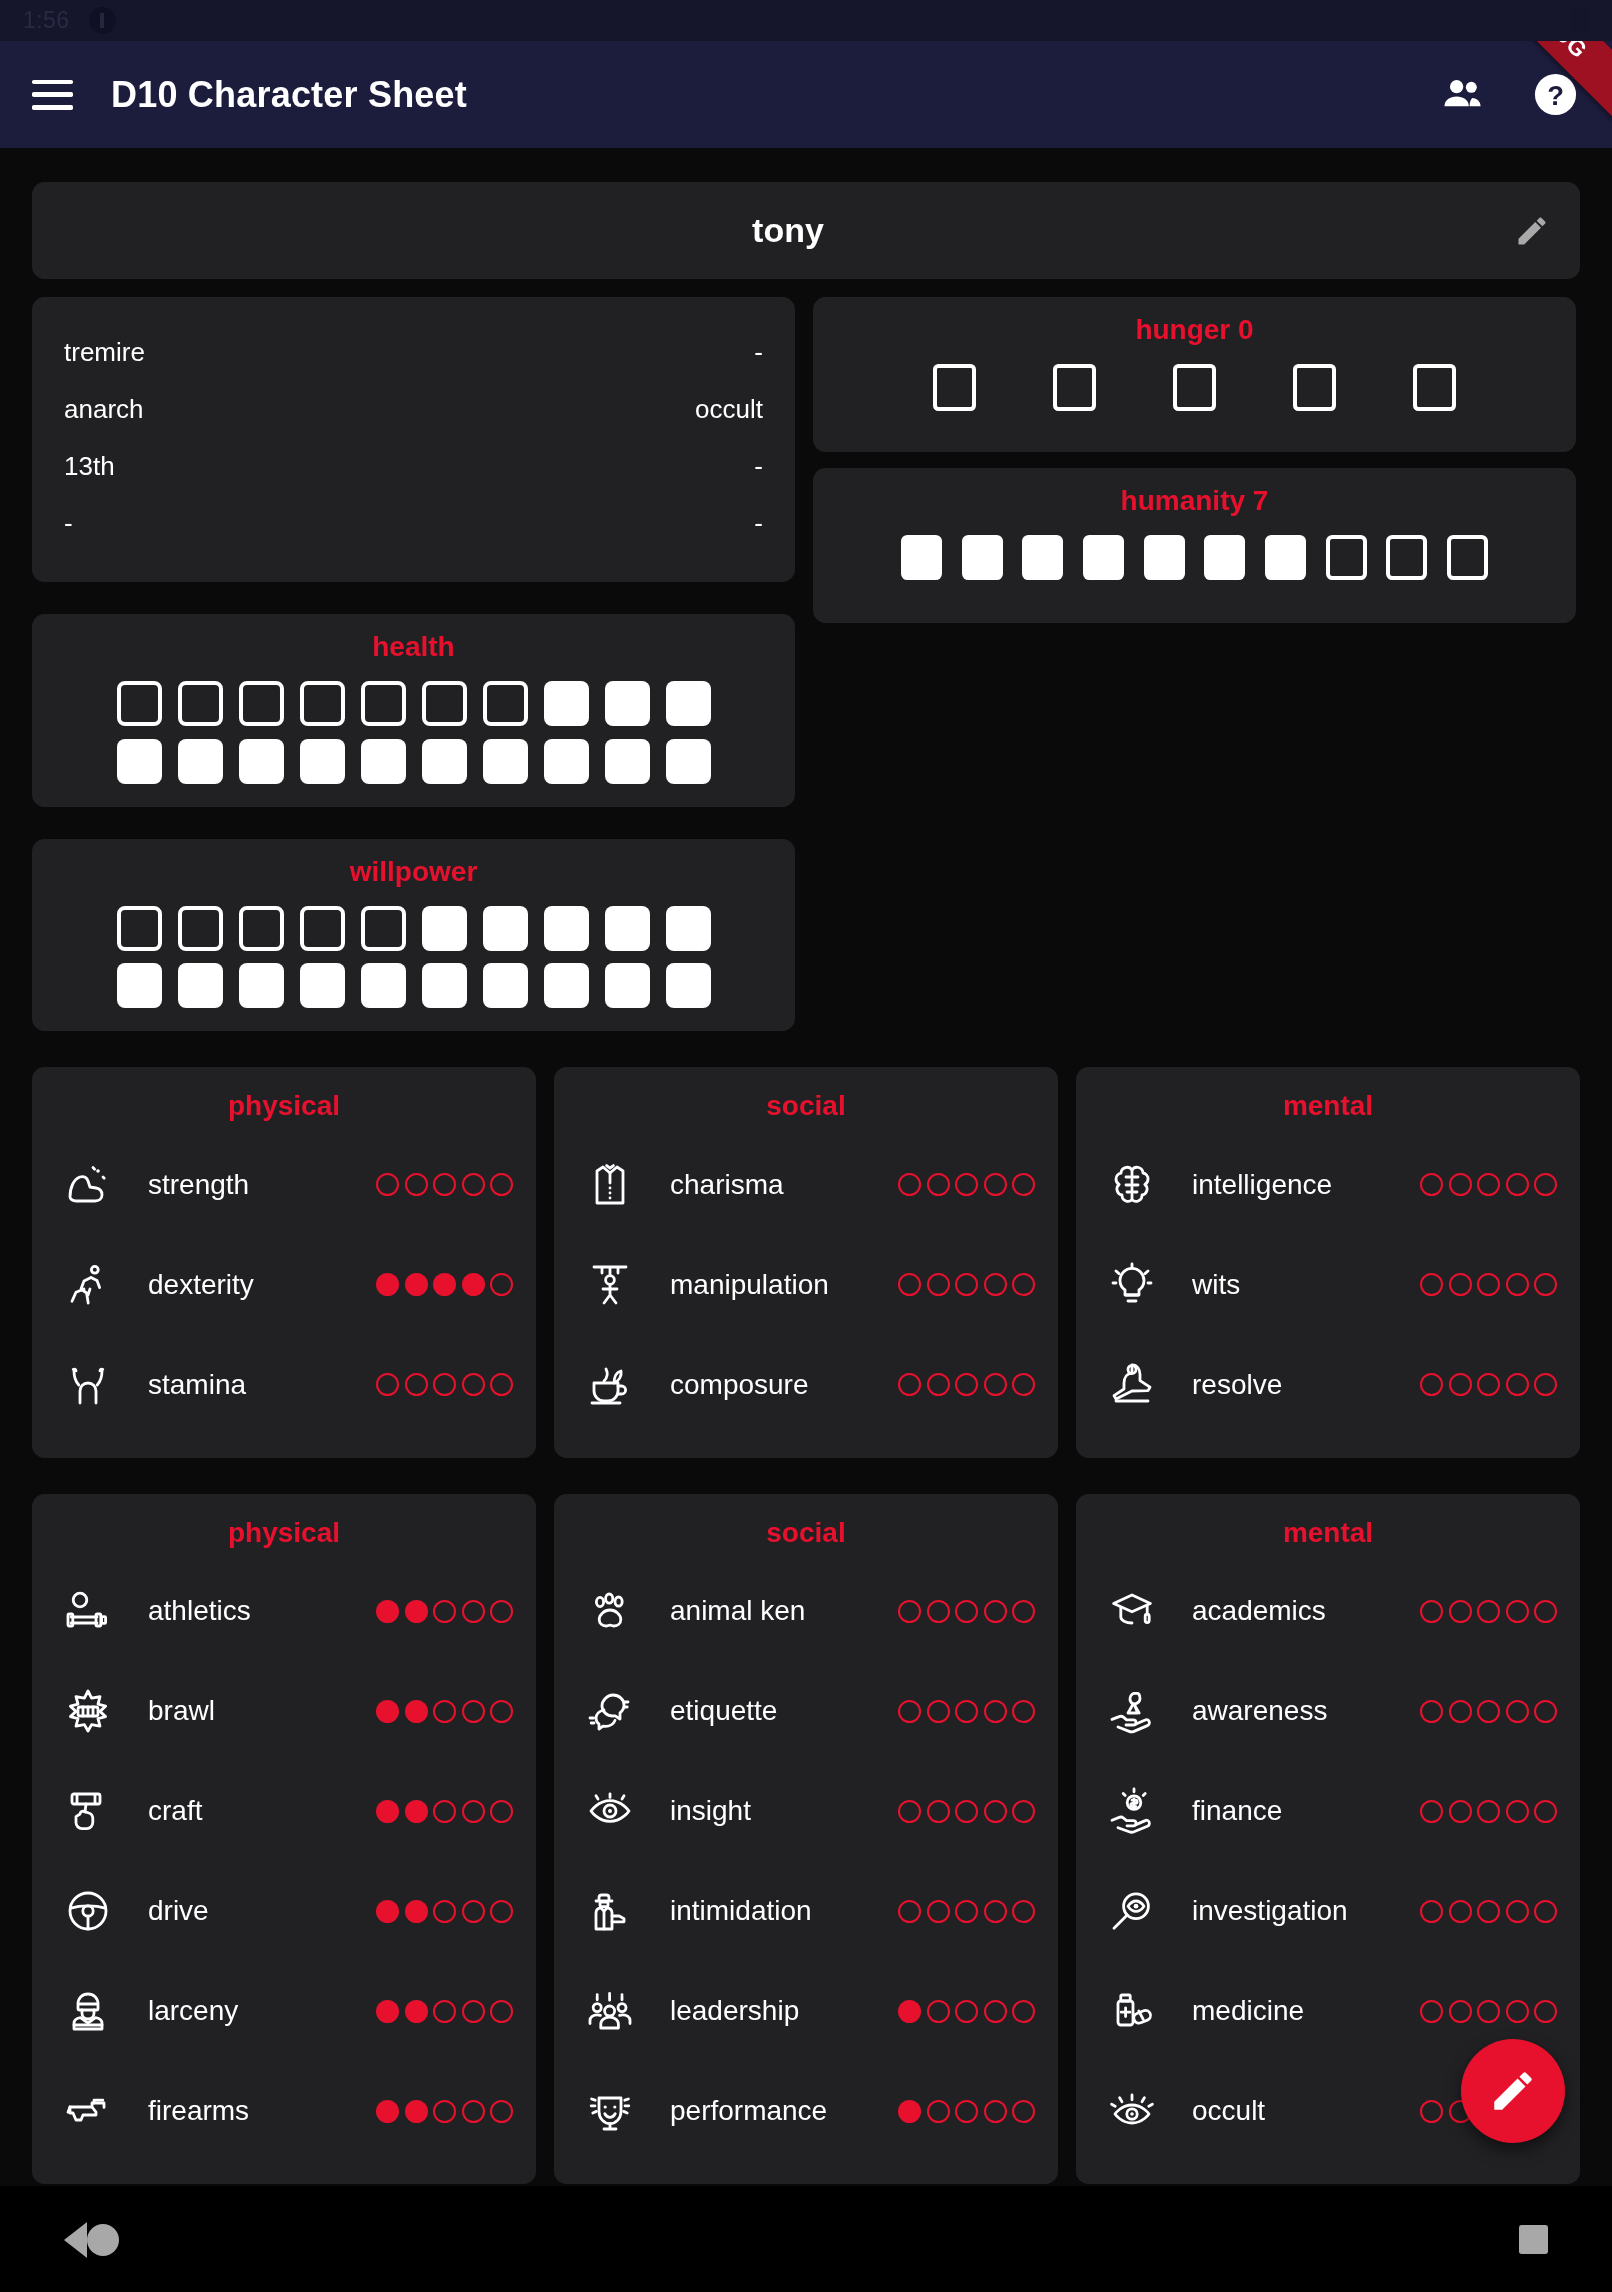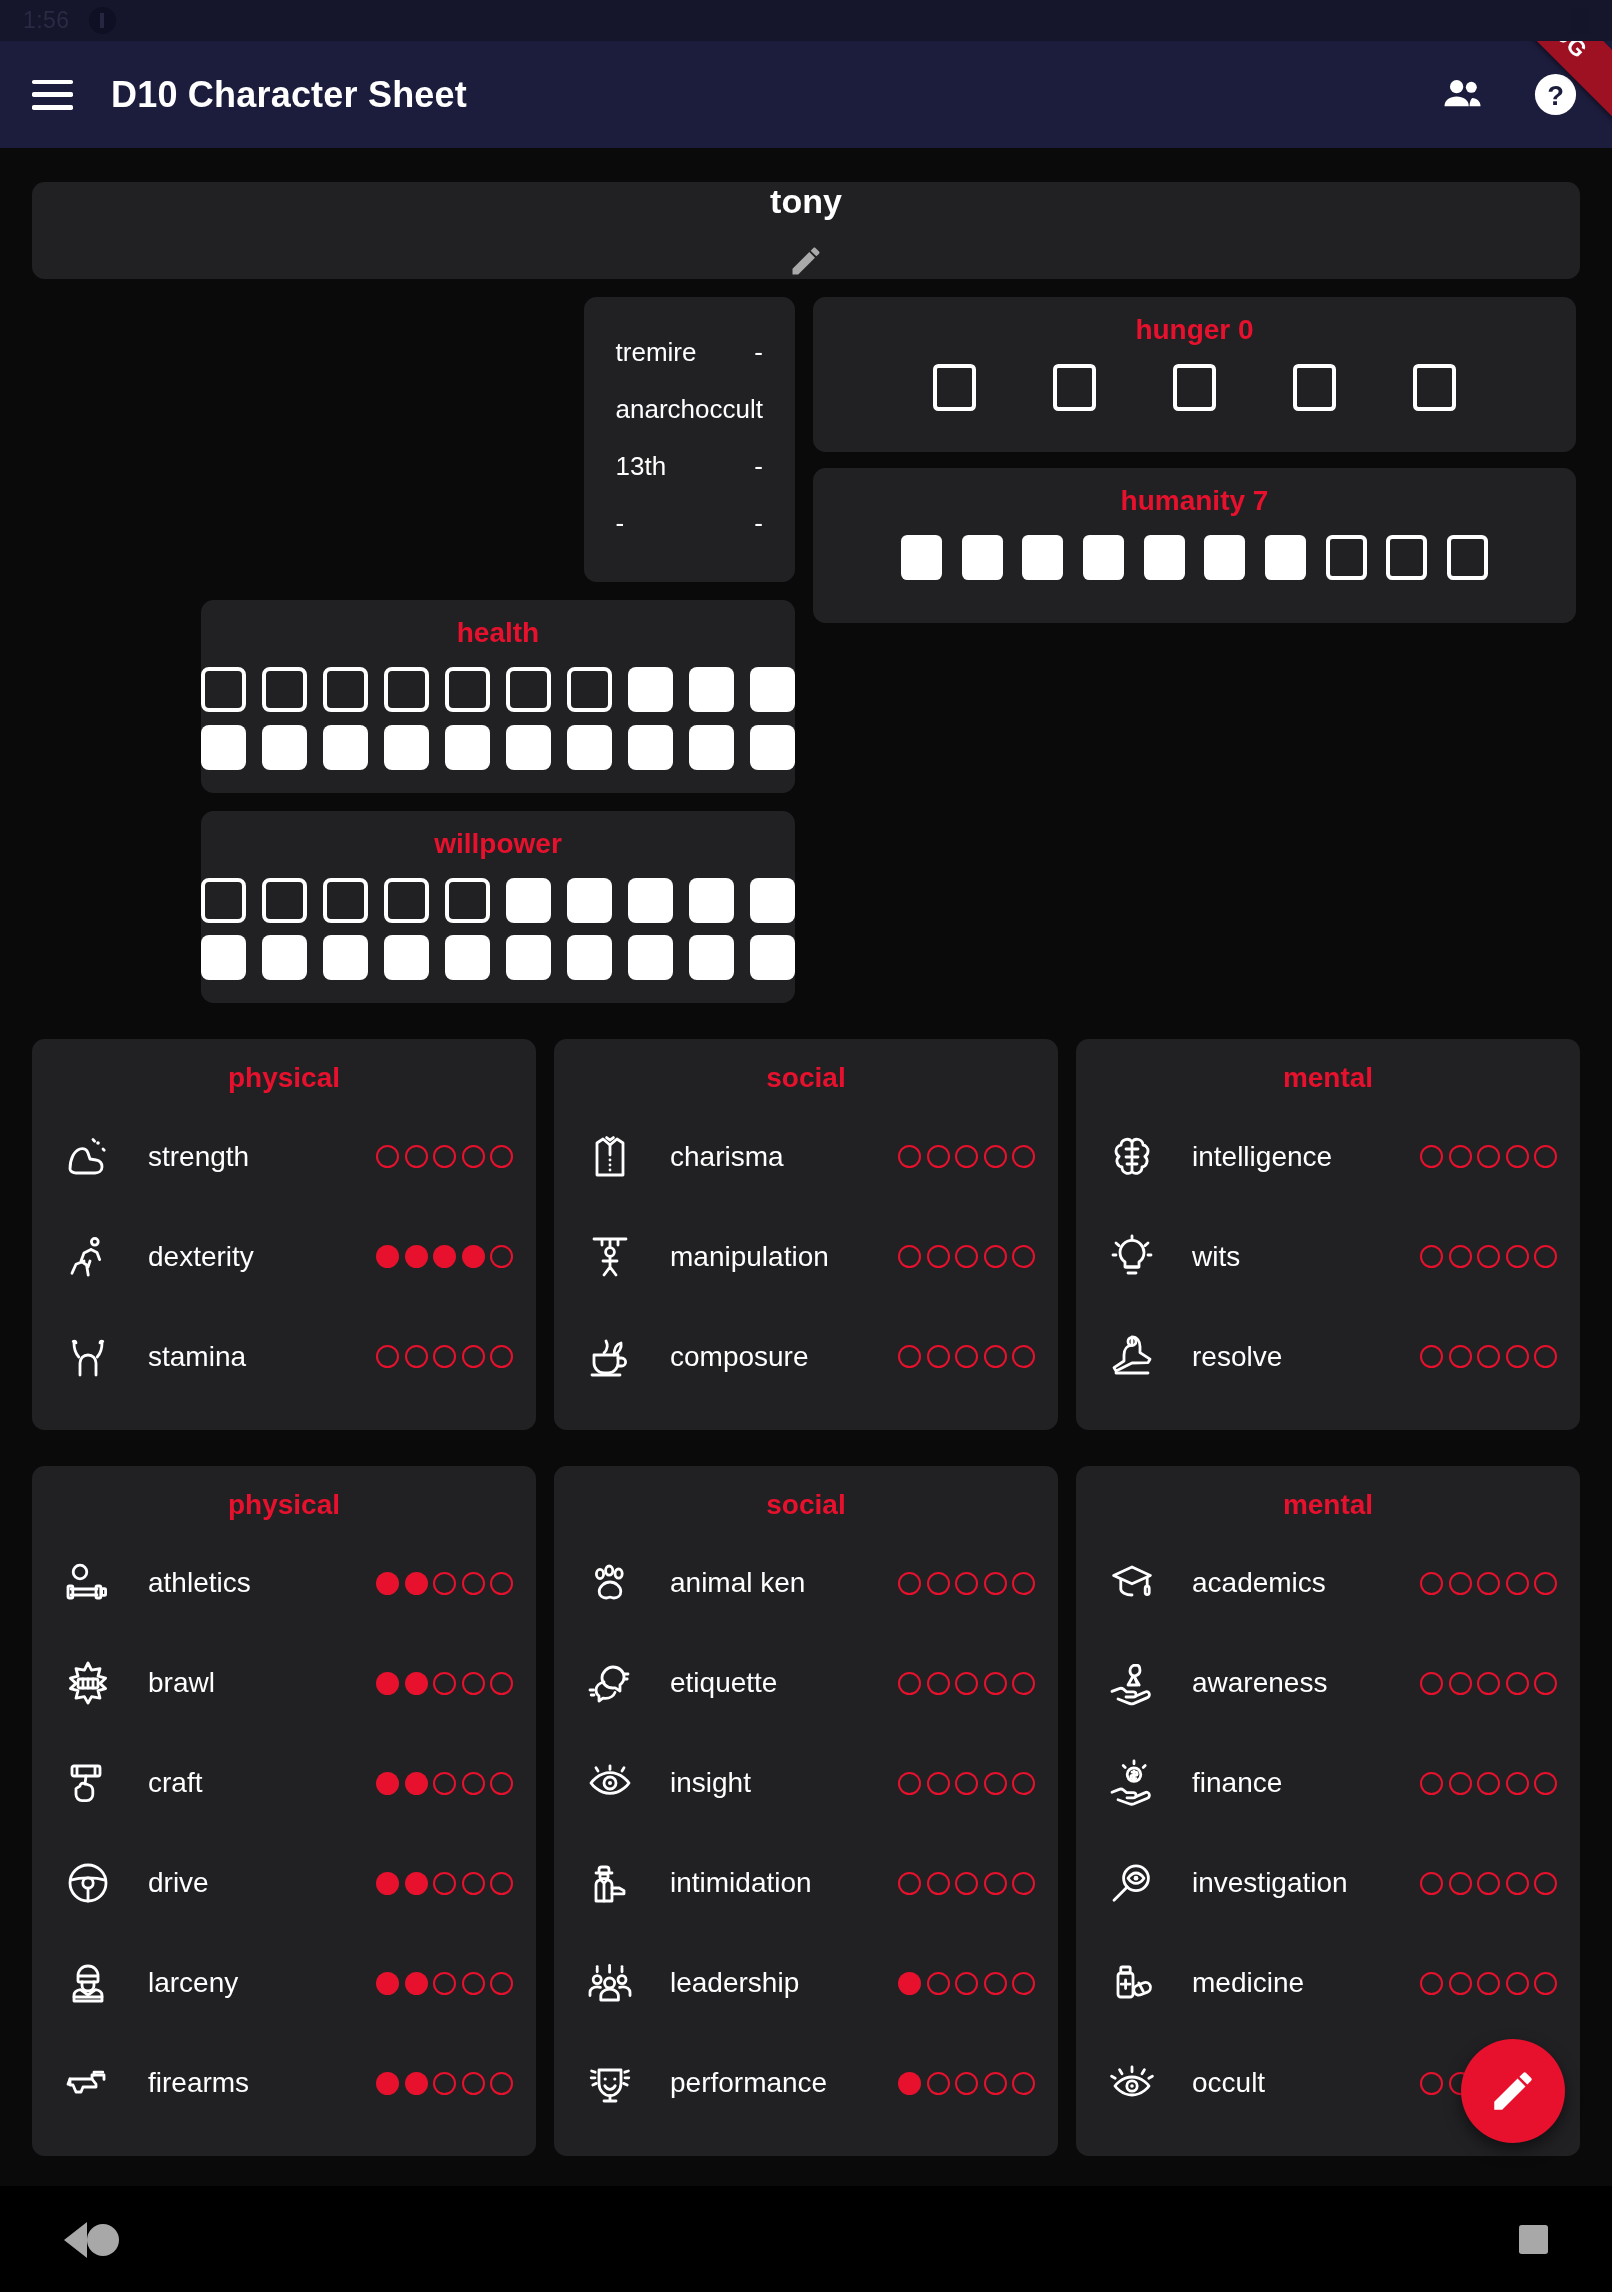--- a/index.html
+++ b/index.html
@@ -48,27 +48,27 @@
     z-index: 40; box-shadow: 0 1.8px 5.4px rgba(0,0,0,.5);
   }
 
   
   .content { position: relative; padding: 16px 0 0 0; height: 2074px; overflow: hidden; }
 
   .panel { background: #212124; border-radius: 12.5px; }
 
   .name-card {
     margin: 18px 32px 0 32px; height: 97px; display: flex; align-items: center;
-    padding: 0 30px; position: relative; flex-direction: column;
+    padding: 0 30px; position: relative;
   }
   .name-card .char-name { flex: 1; text-align: center; color: #ffffff; font-size: 34px; font-weight: bold; }
   .pencil-grey { width: 36px; height: 36px; }
 
   .row-2col { display: flex; gap: 18px; margin: 18px 32px 0 32px; align-items: flex-start; }
-  .col-left { width: 763px; display: flex; flex-direction: column; gap: 18px; align-items: flex-end; }
+  .col-left { width: 763px; display: flex; flex-direction: column; gap: 32px; }
   .col-right { width: 763px; display: flex; flex-direction: column; gap: 16px; }
 
   
   .info-panel { padding: 27px 32px 30px 32px; }
   .info-row { display: flex; justify-content: space-between; align-items: center; height: 57px; }
   .info-row .k, .info-row .v { color: #ffffff; font-size: 26px; }
 
   
   .tracker { padding: 17px 0 23px 0; }
   .tracker .t-title { text-align: center; color: #e8112d; font-size: 28px; font-weight: bold; margin-bottom: 18px; }

